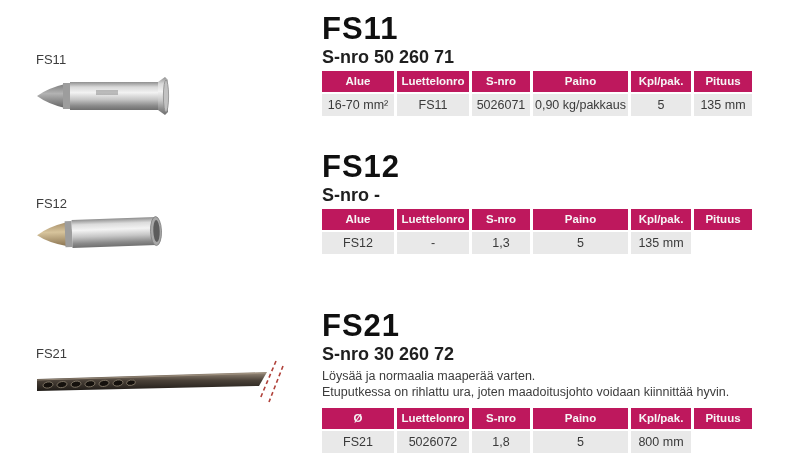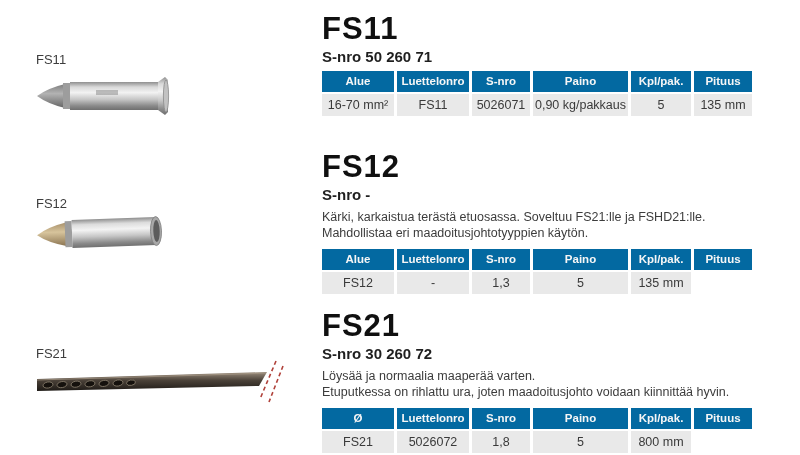--- a/index.html
+++ b/index.html
@@ -18,27 +18,27 @@
   #fig-img-2   { position:absolute; left:30px; top:356px; }
 
   
   .product { position:absolute; left:322px; width:434px; }
   #sec-0 { top:12px; }
   #sec-1 { top:150px; }
   #sec-2 { top:309px; }
 
   .p-title { font-size:31px; line-height:34px; font-weight:700; color:#101010;
              letter-spacing:1px; }
-  .p-subtitle { font-size:15px; font-weight:700; color:#1f1f1f;
+  .p-subtitle { font-size:18px; font-weight:700; color:#1f1f1f;
                 margin:3px 0 6px 0; line-height:16px; }
   .p-desc { font-size:12.5px; color:#3c3c3c; line-height:16px; margin:0 0 8px 0; }
 
   .ptable { display:grid; grid-template-columns:72px 72px 58px 95px 60px 58px;
             column-gap:3px; row-gap:2px; }
-  .ptable .th { background:#0369a1; color:#f6f6f6; font-size:11.5px; font-weight:700;
+  .ptable .th { background:#be185d; color:#f6f6f6; font-size:11.5px; font-weight:700;
                 height:21px; line-height:21px; text-align:center; overflow:hidden; }
   .ptable .td { background:#e9e9e9; color:#3a3a3a; font-size:12.5px;
                 height:22px; line-height:22px; text-align:center; overflow:hidden; }
 </style>
 </head>
 <body>
 
 <div id="stage">
 
   <div class="fig">
@@ -138,24 +138,20 @@
       <div class="td">5026071</div>
       <div class="td">0,90 kg/pakkaus</div>
       <div class="td">5</div>
       <div class="td">135 mm</div>
     </div>
   </section>
 
   <section class="product" id="sec-1">
     <h1 class="p-title">FS12</h1>
     <div class="p-subtitle">S-nro -</div>
-    <p class="p-desc">
-      <span style="display:block">Kärki, karkaistua terästä etuosassa. Soveltuu FS21:lle ja FSHD21:lle.</span>
-      <span style="display:block">Mahdollistaa eri maadoitusjohtotyyppien käytön.</span>
-    </p>
     <div class="ptable">
       <div class="th">Alue</div>
       <div class="th">Luettelonro</div>
       <div class="th">S-nro</div>
       <div class="th">Paino</div>
       <div class="th">Kpl/pak.</div>
       <div class="th">Pituus</div>
       <div class="td">FS12</div>
       <div class="td">-</div>
       <div class="td">1,3 kg/pakkaus</div>

